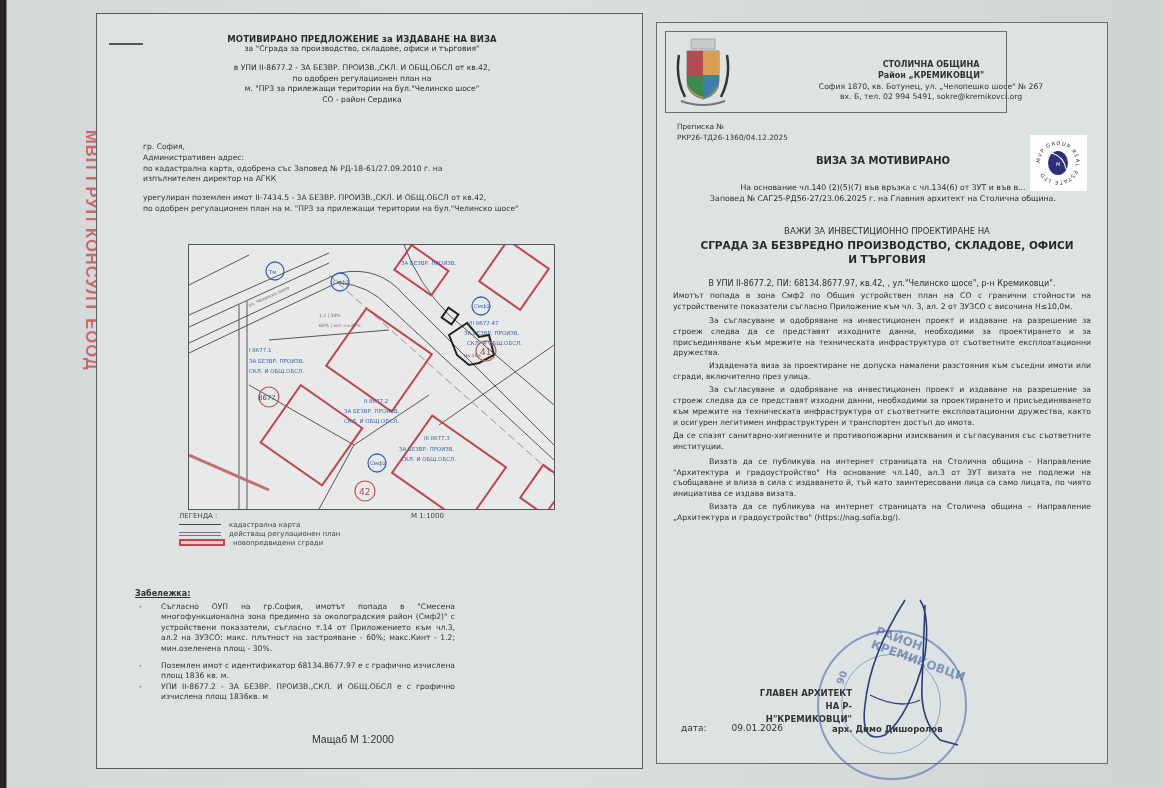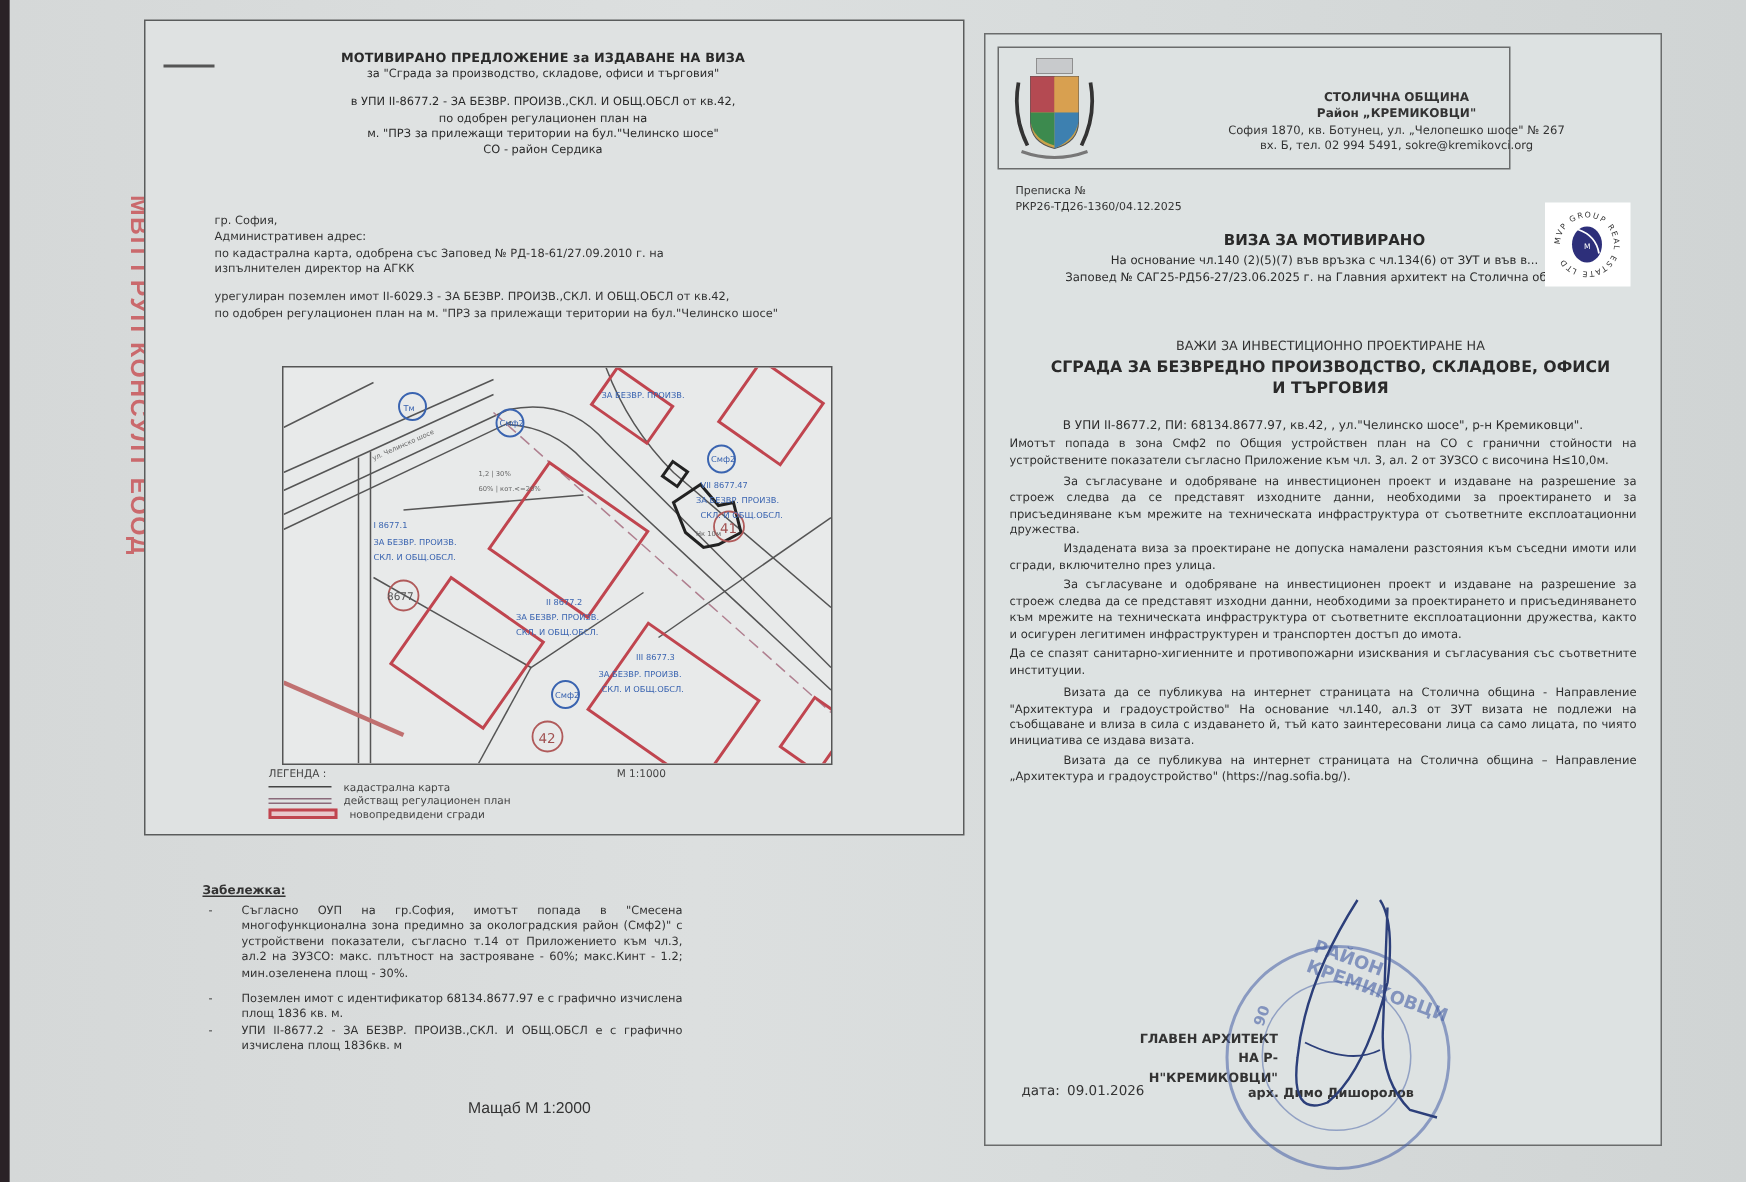--- a/index.html
+++ b/index.html
@@ -2,21 +2,21 @@
 <html><head>
 <meta charset="utf-8">
 <style>
   html, body { margin: 0; padding: 0; }
   body {
     width: 1164px; height: 788px; overflow: hidden; position: relative;
     background: linear-gradient(90deg, #2a2226 0px, #2a2226 6px, #d5d8d8 7px, #dcdfdf 40%, #d8dcdc 60%, #d0d4d4 100%);
     font-family: "DejaVu Sans", sans-serif; color: #2a2a2a;
   }
   .page { position: absolute; border: 1.5px solid #5a5c5c; box-sizing: border-box; }
-  #left-page { left: 96px; top: 13px; width: 547px; height: 544px; background: #dfe2e2; }
+  #left-page { left: 96px; top: 13px; width: 547px; height: 756px; background: #dfe2e2; }
   #right-page { left: 656px; top: 22px; width: 452px; height: 742px; background: #dde2e2; border-color: #6a6c6c; }
   .dash { position: absolute; left: 12px; top: 29px; width: 34px; height: 2px; background: #555; }
   .c { text-align: center; }
   .abs { position: absolute; }
   .t-title { font-weight: bold; font-size: 8.5px; letter-spacing: .1px; }
   .t-sm { font-size: 7.6px; line-height: 10.8px; }
   .watermark {
     position: absolute; left: 82px; top: 130px; writing-mode: vertical-rl;
     color: #c8565a; font-weight: bold; font-size: 16.5px; letter-spacing: 1px; opacity: .85;
     font-family: "Liberation Sans", sans-serif;
@@ -55,21 +55,21 @@
     <div class="t-sm">по одобрен регулационен план на</div>
     <div class="t-sm">м. "ПРЗ за прилежащи територии на бул."Челинско шосе"</div>
     <div class="t-sm">СО - район Сердика</div>
   </div>
 
   <div class="abs t-sm" style="left:46px;top:128px;width:480px;color:#333">
     <div>гр. София,</div>
     <div>Административен адрес:</div>
     <div>по кадастрална карта, одобрена със Заповед № РД-18-61/27.09.2010  г. на</div>
     <div>изпълнителен директор на АГКК</div>
-    <div style="margin-top:8px">урегулиран поземлен имот II-6029.3 - ЗА БЕЗВР. ПРОИЗВ.,СКЛ. И ОБЩ.ОБСЛ от кв.42,</div>
+    <div style="margin-top:8px">урегулиран поземлен имот II-7434.5 - ЗА БЕЗВР. ПРОИЗВ.,СКЛ. И ОБЩ.ОБСЛ от кв.42,</div>
     <div>по одобрен регулационен план на м. "ПРЗ за прилежащи територии на бул."Челинско шосе"</div>
   </div>
 
   <div id="map">
     <svg width="365" height="264" viewBox="0 0 365 264">
 
       <g stroke="#555" stroke-width="1" fill="none">
         <path d="M0 70 L140 8"></path>
           <path d="M0 82 L140 18"></path>
         <path d="M0 98 L150 28"></path>
@@ -202,21 +202,21 @@
     </div>
   </div>
 
   <div class="abs" style="left:20px;top:98px;font-size:7.3px;line-height:11px;color:#333">
     <div>Преписка №</div>
     <div>РКР26-ТД26-1360/04.12.2025</div>
   </div>
 
   <div class="abs c" style="left:0;top:132px;width:452px;">
     <div style="font-weight:bold;font-size:10px;">ВИЗА ЗА МОТИВИРАНО</div>
-    <div style="font-size:7.8px;line-height:11px;margin-top:2px">На основание чл.140 (2)(5)(7) във връзка с чл.134(6) от ЗУТ и във в...</div>
+    <div style="font-size:7.8px;line-height:11px;margin-top:16px">На основание чл.140 (2)(5)(7) във връзка с чл.134(6) от ЗУТ и във в...</div>
     <div style="font-size:7.8px;line-height:11px;">Заповед № САГ25-РД56-27/23.06.2025 г. на Главния архитект на Столична община.</div>
   </div>
 
   <div class="abs c" style="left:40px;top:203px;width:380px;">
     <div style="font-size:8.5px;color:#333">ВАЖИ ЗА ИНВЕСТИЦИОННО ПРОЕКТИРАНЕ НА</div>
     <div style="font-weight:bold;font-size:10.5px;line-height:14px;margin-top:2px">СГРАДА ЗА БЕЗВРЕДНО ПРОИЗВОДСТВО, СКЛАДОВЕ, ОФИСИ И ТЪРГОВИЯ</div>
   </div>
 
   <div class="body-text" style="top:256px;">
     <div class="c" style="font-size:8px;margin-bottom:1px">В УПИ II-8677.2, ПИ: 68134.8677.97, кв.42, , ул."Челинско шосе", р-н Кремиковци".</div>
@@ -228,21 +228,21 @@
     <p class="para">Визата да се публикува на интернет страницата на Столична община - Направление "Архитектура и градоустройство" На основание чл.140, ал.3 от ЗУТ визата не подлежи на съобщаване и влиза в сила с издаването й, тъй като заинтересовани лица са само лицата, по чиято инициатива се издава визата.</p>
     <p class="para">Визата да се публикува на интернет страницата на Столична община – Направление „Архитектура и градоустройство" (https://nag.sofia.bg/).</p>
   </div>
 
   <div class="abs" style="left:90px;top:664px;text-align:right;width:105px;font-weight:bold;font-size:8.5px;line-height:13px;color:#333">
     <div>ГЛАВЕН АРХИТЕКТ</div>
     <div>НА Р-Н"КРЕМИКОВЦИ"</div>
   </div>
   <div class="abs" style="left:24px;top:700px;font-size:9px;color:#333">
     <span>дата:</span>
-    <span style="margin-left:2px">09.01.2026</span>
+    <span style="margin-left:22px">09.01.2026</span>
   </div>
   <div class="abs" style="left:175px;top:701px;font-size:8.5px;font-weight:bold;color:#333">арх. Димо Дишоролов</div>
 </div>
 
 <div class="stamp">
   <div class="stamp-inner"></div>
   <div class="abs" style="left:52px;top:8px;color:rgba(70,95,165,.6);font-size:12px;font-weight:bold;transform:rotate(20deg)">РАЙОН КРЕМИКОВЦИ</div>
   <div class="abs" style="left:16px;top:40px;color:rgba(70,95,165,.6);font-size:10px;font-weight:bold;transform:rotate(-70deg)">90</div>
 </div>
 <svg class="abs" style="left:830px;top:595px" width="130" height="160" viewBox="0 0 130 160">

